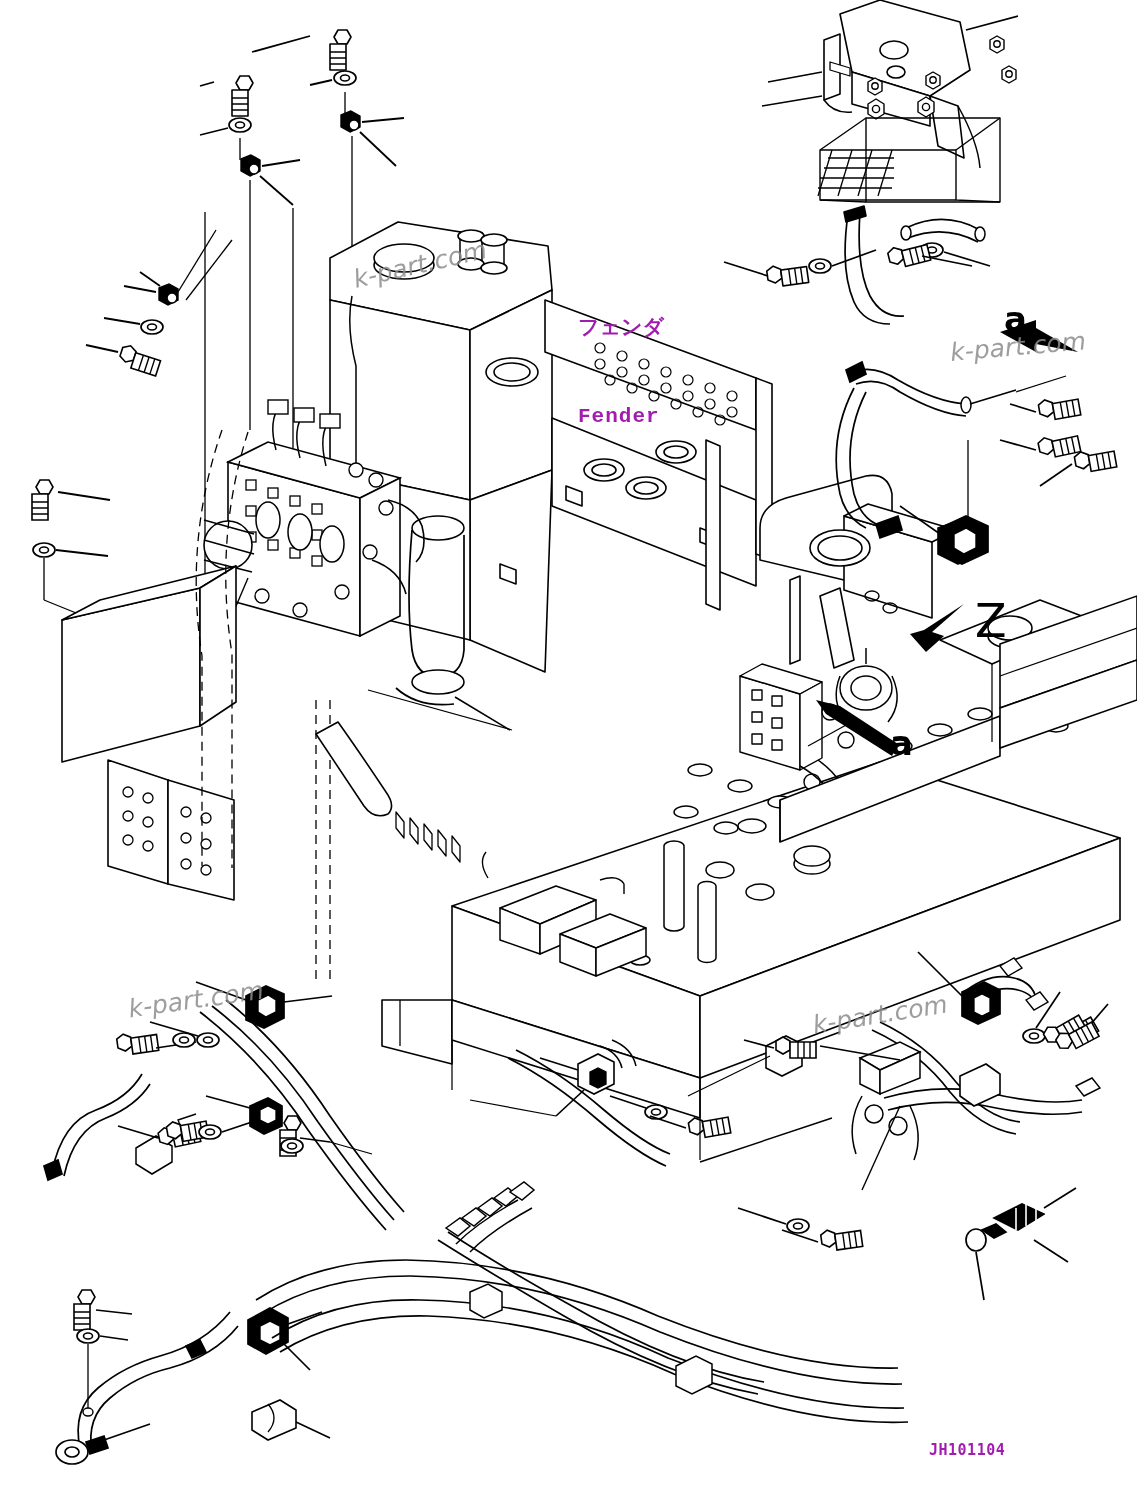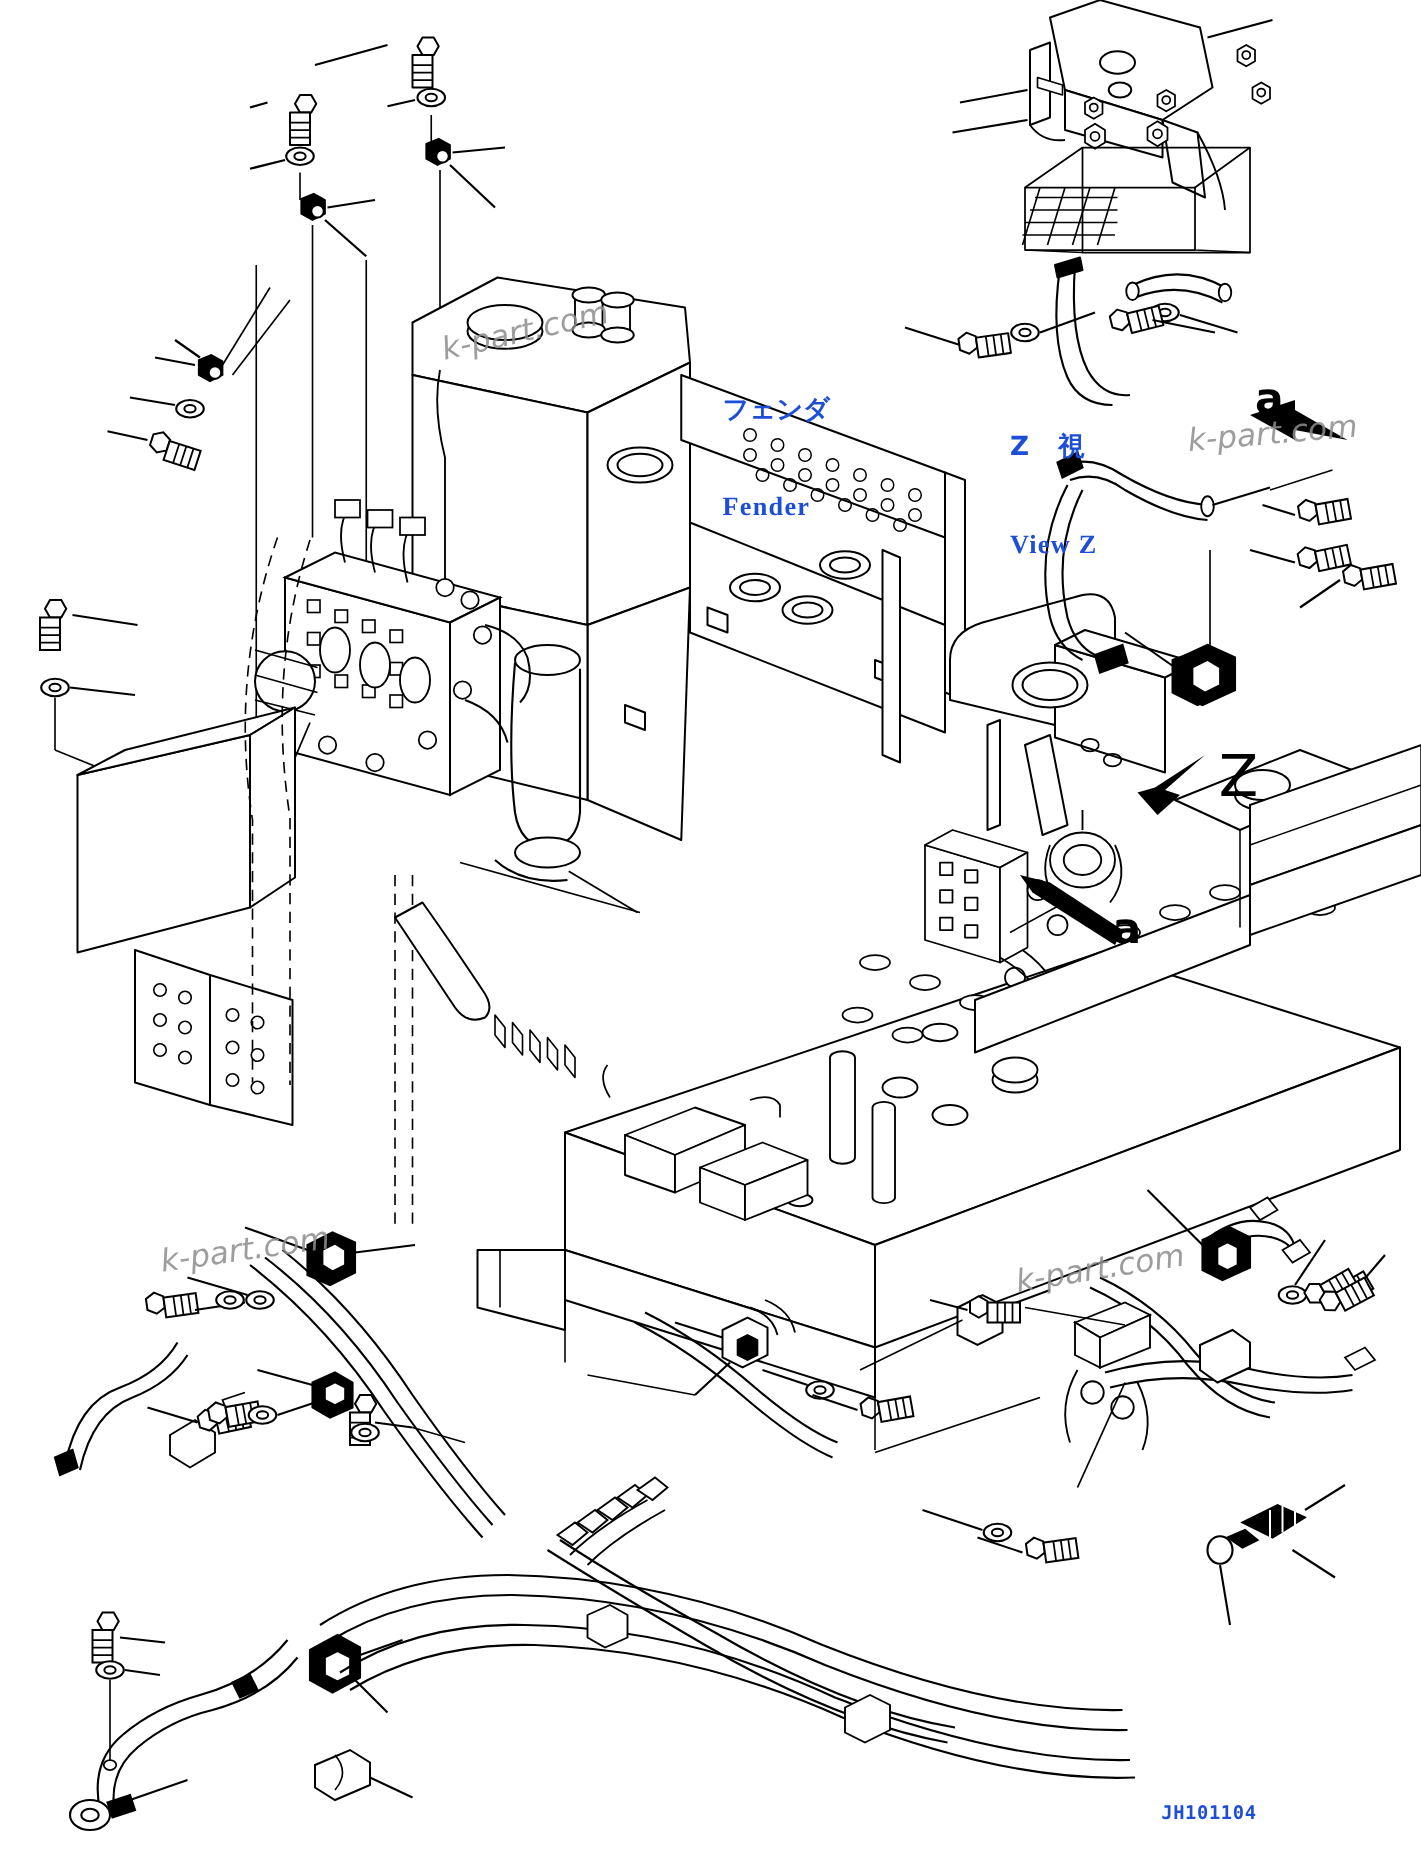--- a/index.html
+++ b/index.html
@@ -1,22 +1,22 @@
 <!DOCTYPE html>
 <html><head>
 <meta charset="utf-8">
 <title>Parts Diagram</title>
 <style>
   html,body{margin:0;padding:0;background:#fff;}
   body{width:1137px;height:1491px;overflow:hidden;font-family:"DejaVu Sans Mono",monospace;}
   #sheet{position:relative;width:1137px;height:1491px;background:#ffffff;}
   #sheet svg.layer{position:absolute;left:0;top:0;width:1137px;height:1491px;}
-  .lbl{position:absolute;white-space:pre;color:#1d4ed8;}
+  .lbl{position:absolute;white-space:pre;color:#a21caf;}
   .lbl-jp{font-family:"DejaVu Sans",sans-serif;font-weight:700;}
-  .lbl-en{font-family:Liberation Serif, serif;font-weight:700;letter-spacing:1px;}
+  .lbl-en{font-family:Liberation Mono, monospace;font-weight:700;letter-spacing:1px;margin-top:12px;}
   #fender-label{left:578px;top:262px;font-size:21px;line-height:26px;}
   #viewz-label{left:808px;top:292px;font-size:21px;line-height:26px;}
   #viewz-label .sp{letter-spacing:8px;}
   #drawing-number{left:929px;top:1441px;font-size:15px;font-family:"DejaVu Sans Mono",monospace;letter-spacing:0.5px;font-weight:700;}
   .marker-a{position:absolute;font-family:"DejaVu Sans",sans-serif;font-weight:700;font-size:34px;line-height:34px;color:#000;}
   #marker-a-topright{left:1004px;top:302px;}
   #marker-a-machine{left:890px;top:726px;}
   #marker-z-big{position:absolute;left:975px;top:598px;font-family:"DejaVu Sans",sans-serif;font-weight:400;font-size:46px;line-height:46px;color:#000;}
   .wm{position:absolute;color:#8d8d8d;font-family:"DejaVu Sans",sans-serif;font-style:italic;font-weight:400;white-space:nowrap;opacity:.85;}
   #wm-1{left:352px;top:250px;font-size:25px;transform:rotate(-13deg);}
@@ -712,24 +712,20 @@
 
       <path d="M840,706 L816,700 L826,714 L892,756 L898,744 Z"></path>
     </g>
   </svg>
 
   <div class="lbl" id="fender-label">
     <div class="lbl-jp">フェンダ</div>
     <div class="lbl-en">Fender</div>
   </div>
 
-  <div class="lbl" id="viewz-label">
-    <div class="lbl-jp sp">Z 視</div>
-    <div class="lbl-en">View Z</div>
-  </div>
 
   <div class="marker-a" id="marker-a-topright">a</div>
   <div class="marker-a" id="marker-a-machine">a</div>
   <div id="marker-z-big">Z</div>
 
   <div class="wm" id="wm-1">k-part.com</div>
   <div class="wm" id="wm-2">k-part.com</div>
   <div class="wm" id="wm-3">k-part.com</div>
   <div class="wm" id="wm-4">k-part.com</div>
 

